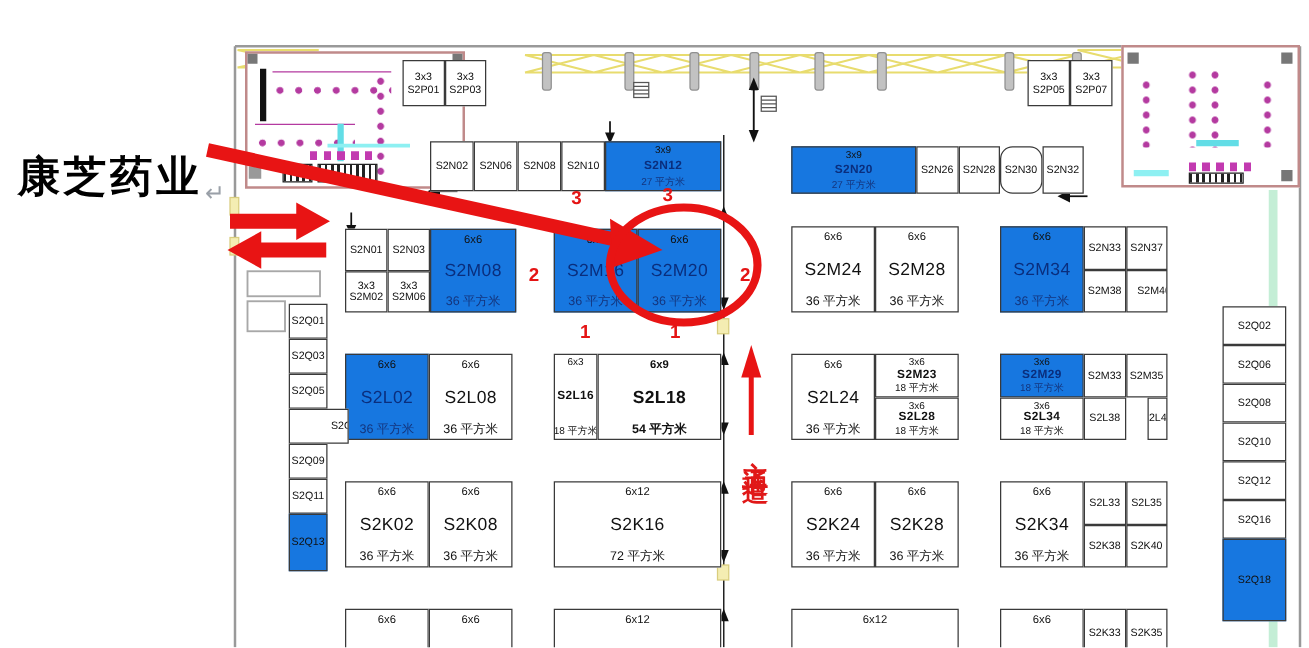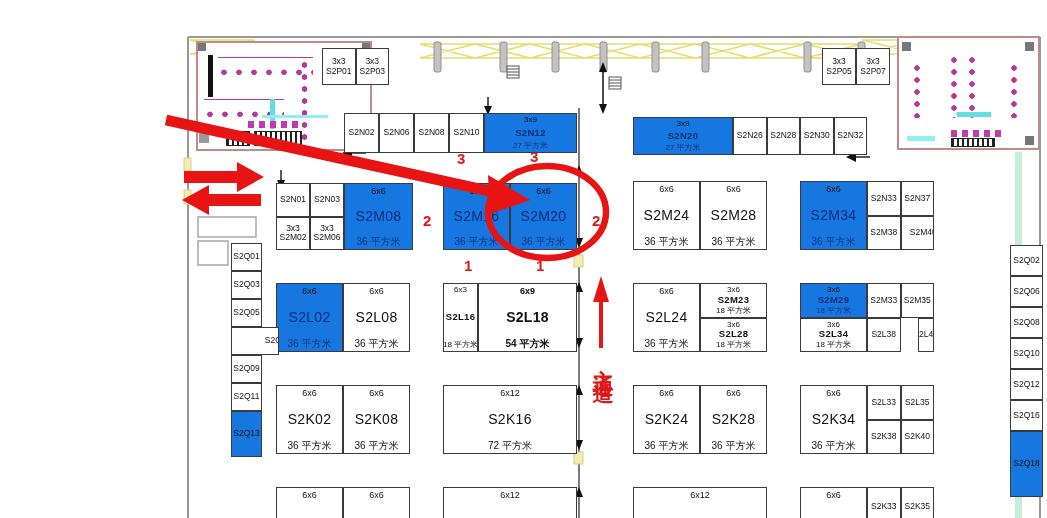--- a/index.html
+++ b/index.html
@@ -174,21 +174,21 @@
       </div>
     </div>
   <div class="grp" style="left:633px;top:117px;width:234px;height:38px">
       <div class="booth blue sm" style="flex: 0 0 100px;">
         <span class="bsize">3x9</span>
         <span class="bcode">S2N20</span>
         <span class="barea">27 平方米</span>
       </div>
       <div class="booth mini" style="flex: 1 1 0px;"><span>S2N26</span></div>
       <div class="booth mini" style="flex: 1 1 0px;"><span>S2N28</span></div>
-      <div class="booth mini" style="flex: 1 1 0px;"><span>S2N30</span></div>
+      <div class="booth mini" style="flex: 1 1 0px; border-radius: 10px;"><span>S2N30</span></div>
       <div class="booth mini" style="flex: 1 1 0px;"><span>S2N32</span></div>
     </div>
   <div class="grp" style="left:276px;top:183px;width:137px;height:67px">
       <div class="grid2" style="flex: 0 0 68px;">
         <div class="booth mini" style="flex: 1 1 0px;"><span>S2N01</span></div>
         <div class="booth mini" style="flex: 1 1 0px;"><span>S2N03</span></div>
         <div class="booth mini" style="flex: 1 1 0px;"><span>3x3
 S2M02</span></div>
         <div class="booth mini" style="flex: 1 1 0px;"><span>3x3
 S2M06</span></div>
@@ -370,40 +370,44 @@
     </div>
   <div class="grp grp-col" style="left:231px;top:243px;width:31px;height:266px">
       <div class="booth mini" style="flex: 0 0 28px;"><span>S2Q01</span></div>
       <div class="booth mini" style="flex: 0 0 28px;"><span>S2Q03</span></div>
       <div class="booth mini" style="flex: 0 0 28px;"><span>S2Q05</span></div>
       <div class="booth mini" style="flex: 0 0 28px; padding-left: 46px;"><span>S2Q07</span></div>
       <div class="booth mini" style="flex: 0 0 28px;"><span>S2Q09</span></div>
       <div class="booth mini" style="flex: 0 0 28px;"><span>S2Q11</span></div>
       <div class="booth blue mini" style="flex: 0 0 46px;"><span>S2Q13</span></div>
     </div>
-  <div class="grp grp-col" style="left:1010px;top:245px;width:33px;height:252px">
+  <div class="grp grp-col" style="left:978px;top:245px;width:51px;height:252px">
       <div class="booth mini" style="flex: 0 0 31px;"><span>S2Q02</span></div>
       <div class="booth mini" style="flex: 0 0 31px;"><span>S2Q06</span></div>
       <div class="booth mini" style="flex: 0 0 31px;"><span>S2Q08</span></div>
       <div class="booth mini" style="flex: 0 0 31px;"><span>S2Q10</span></div>
       <div class="booth mini" style="flex: 0 0 31px;"><span>S2Q12</span></div>
       <div class="booth mini" style="flex: 0 0 31px;"><span>S2Q16</span></div>
       <div class="booth blue mini" style="flex: 0 0 66px;"><span>S2Q18</span></div>
     </div>
 
   <svg width="1047" height="518" style="pointer-events:none">
     <line x1="166" y1="120" x2="498" y2="193" stroke="#e81414" stroke-width="11"></line>
     <polygon points="488,175 530,200 490,214" fill="#e81414"></polygon>
     <ellipse cx="547" cy="212" rx="59" ry="46" fill="none" stroke="#e81414" stroke-width="6.5"></ellipse>
     <path d="M184 171h53v-9l27 15-27 15v-9h-53z" fill="#e81414"></path>
     <path d="M261 194h-52v-9l-27 15 27 15v-9h52z" fill="#e81414"></path>
     <line x1="601" y1="348" x2="601" y2="298" stroke="#e81414" stroke-width="4"></line>
     <polygon points="593,302 601,276 609,302" fill="#e81414"></polygon>
   </svg>
 
+  <div class="company">
+    <span>康芝药业</span>
+    <span class="retmark">↵</span>
+  </div>
   <span class="rnum" style="left:457px;top:151px">3</span>
   <span class="rnum" style="left:530px;top:149px">3</span>
   <span class="rnum" style="left:423px;top:213px">2</span>
   <span class="rnum" style="left:592px;top:213px">2</span>
   <span class="rnum" style="left:464px;top:258px">1</span>
   <span class="rnum" style="left:536px;top:258px">1</span>
   <div class="aisle">主通道</div>
 
 </div>
 

